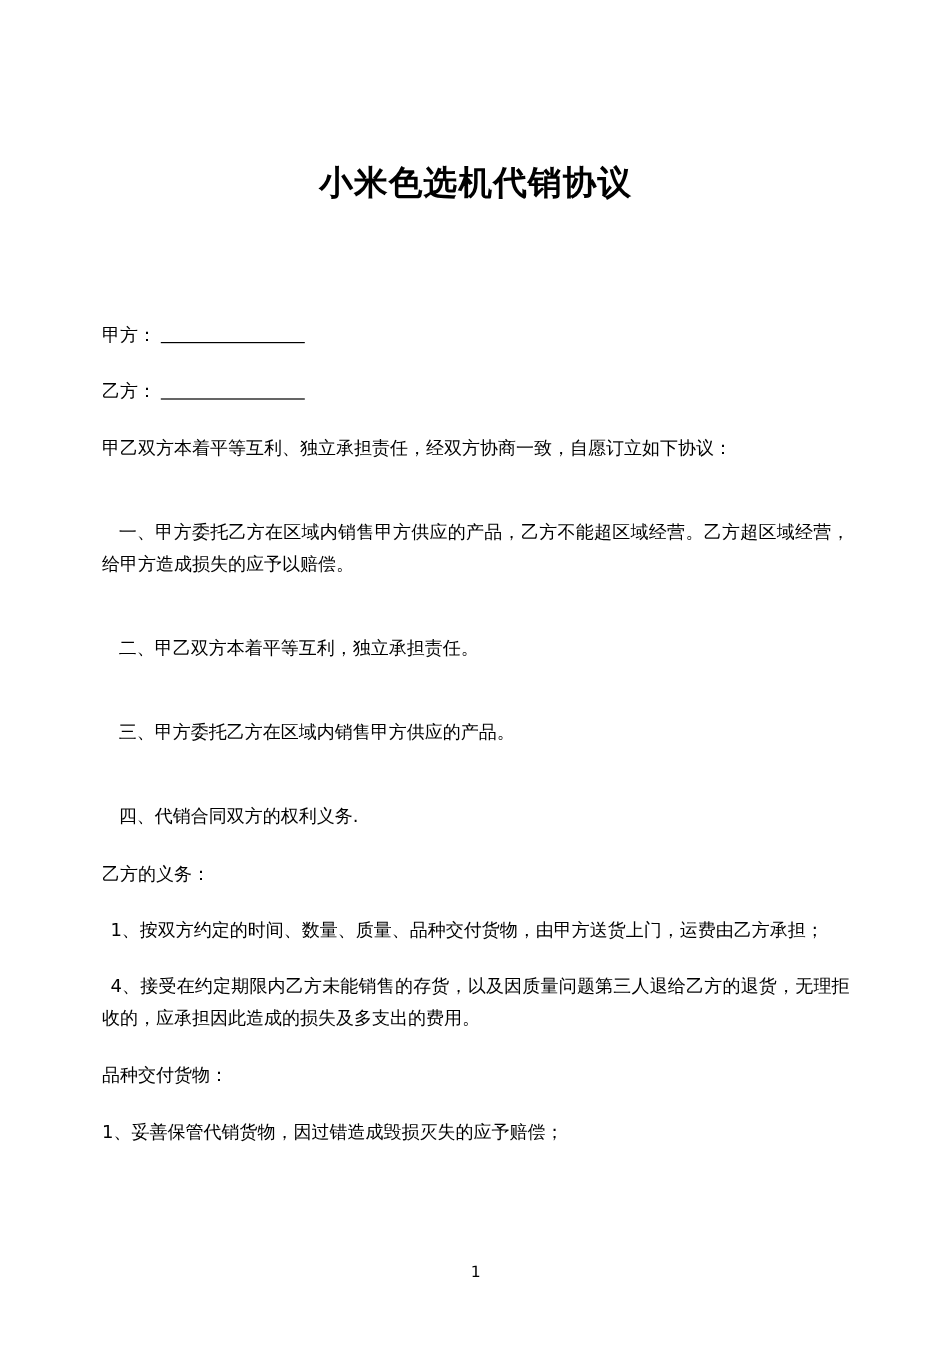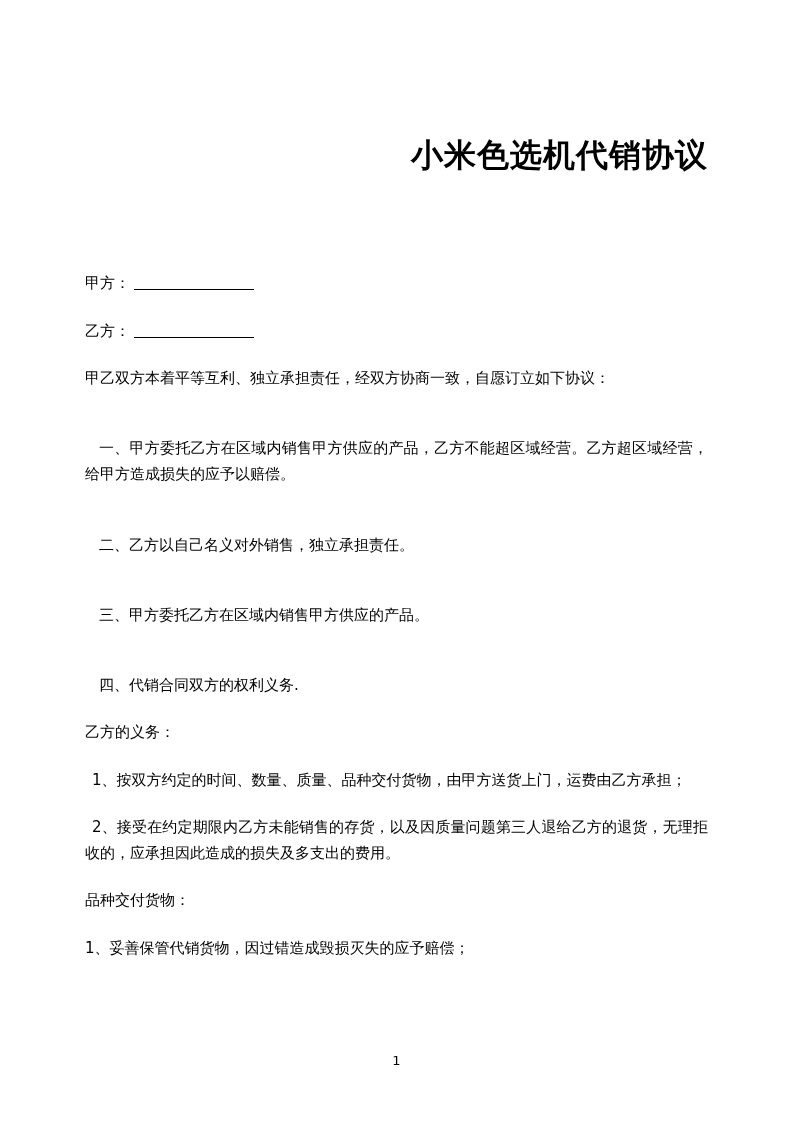--- a/index.html
+++ b/index.html
@@ -16,22 +16,22 @@
     overflow: hidden;
   }
   .page {
     position: relative;
     width: 793px;
     height: 1122px;
     box-sizing: border-box;
     padding: 0 85px;
   }
   .doc-title {
-    text-align: right;
-    font-size: 32px;
+    text-align: center;
+    font-size: 28px;
     font-weight: bold;
     letter-spacing: 1px;
     margin: 0;
     padding-top: 136px;
     line-height: 1.2;
   }
   .body-block {
     margin-top: 96px;
     font-size: 15px;
     line-height: 1.75;
@@ -78,31 +78,31 @@
     </p>
 
     <p class="para">
       <span>乙方：</span><span class="fill-line"></span>
     </p>
 
     <p class="para">甲乙双方本着平等互利、独立承担责任，经双方协商一致，自愿订立如下协议：</p>
 
     <p class="para indent">一、甲方委托乙方在区域内销售甲方供应的产品，乙方不能超区域经营。乙方超区域经营，给甲方造成损失的应予以赔偿。</p>
 
-    <p class="para indent">二、乙方以自己名义对外销售，独立承担责任。</p>
+    <p class="para indent">二、甲乙双方本着平等互利，独立承担责任。</p>
 
     <p class="para indent">三、甲方委托乙方在区域内销售甲方供应的产品。</p>
 
     <p class="para indent">四、代销合同双方的权利义务.</p>
 
     <p class="para">乙方的义务：</p>
 
     <p class="para indent2">1、按双方约定的时间、数量、质量、品种交付货物，由甲方送货上门，运费由乙方承担；</p>
 
-    <p class="para indent2">2、接受在约定期限内乙方未能销售的存货，以及因质量问题第三人退给乙方的退货，无理拒收的，应承担因此造成的损失及多支出的费用。</p>
+    <p class="para indent2">4、接受在约定期限内乙方未能销售的存货，以及因质量问题第三人退给乙方的退货，无理拒收的，应承担因此造成的损失及多支出的费用。</p>
 
     <p class="para">品种交付货物：</p>
 
     <p class="para">1、妥善保管代销货物，因过错造成毁损灭失的应予赔偿；</p>
 
   </div>
 
   <div class="page-number">1</div>
 
 </div>

